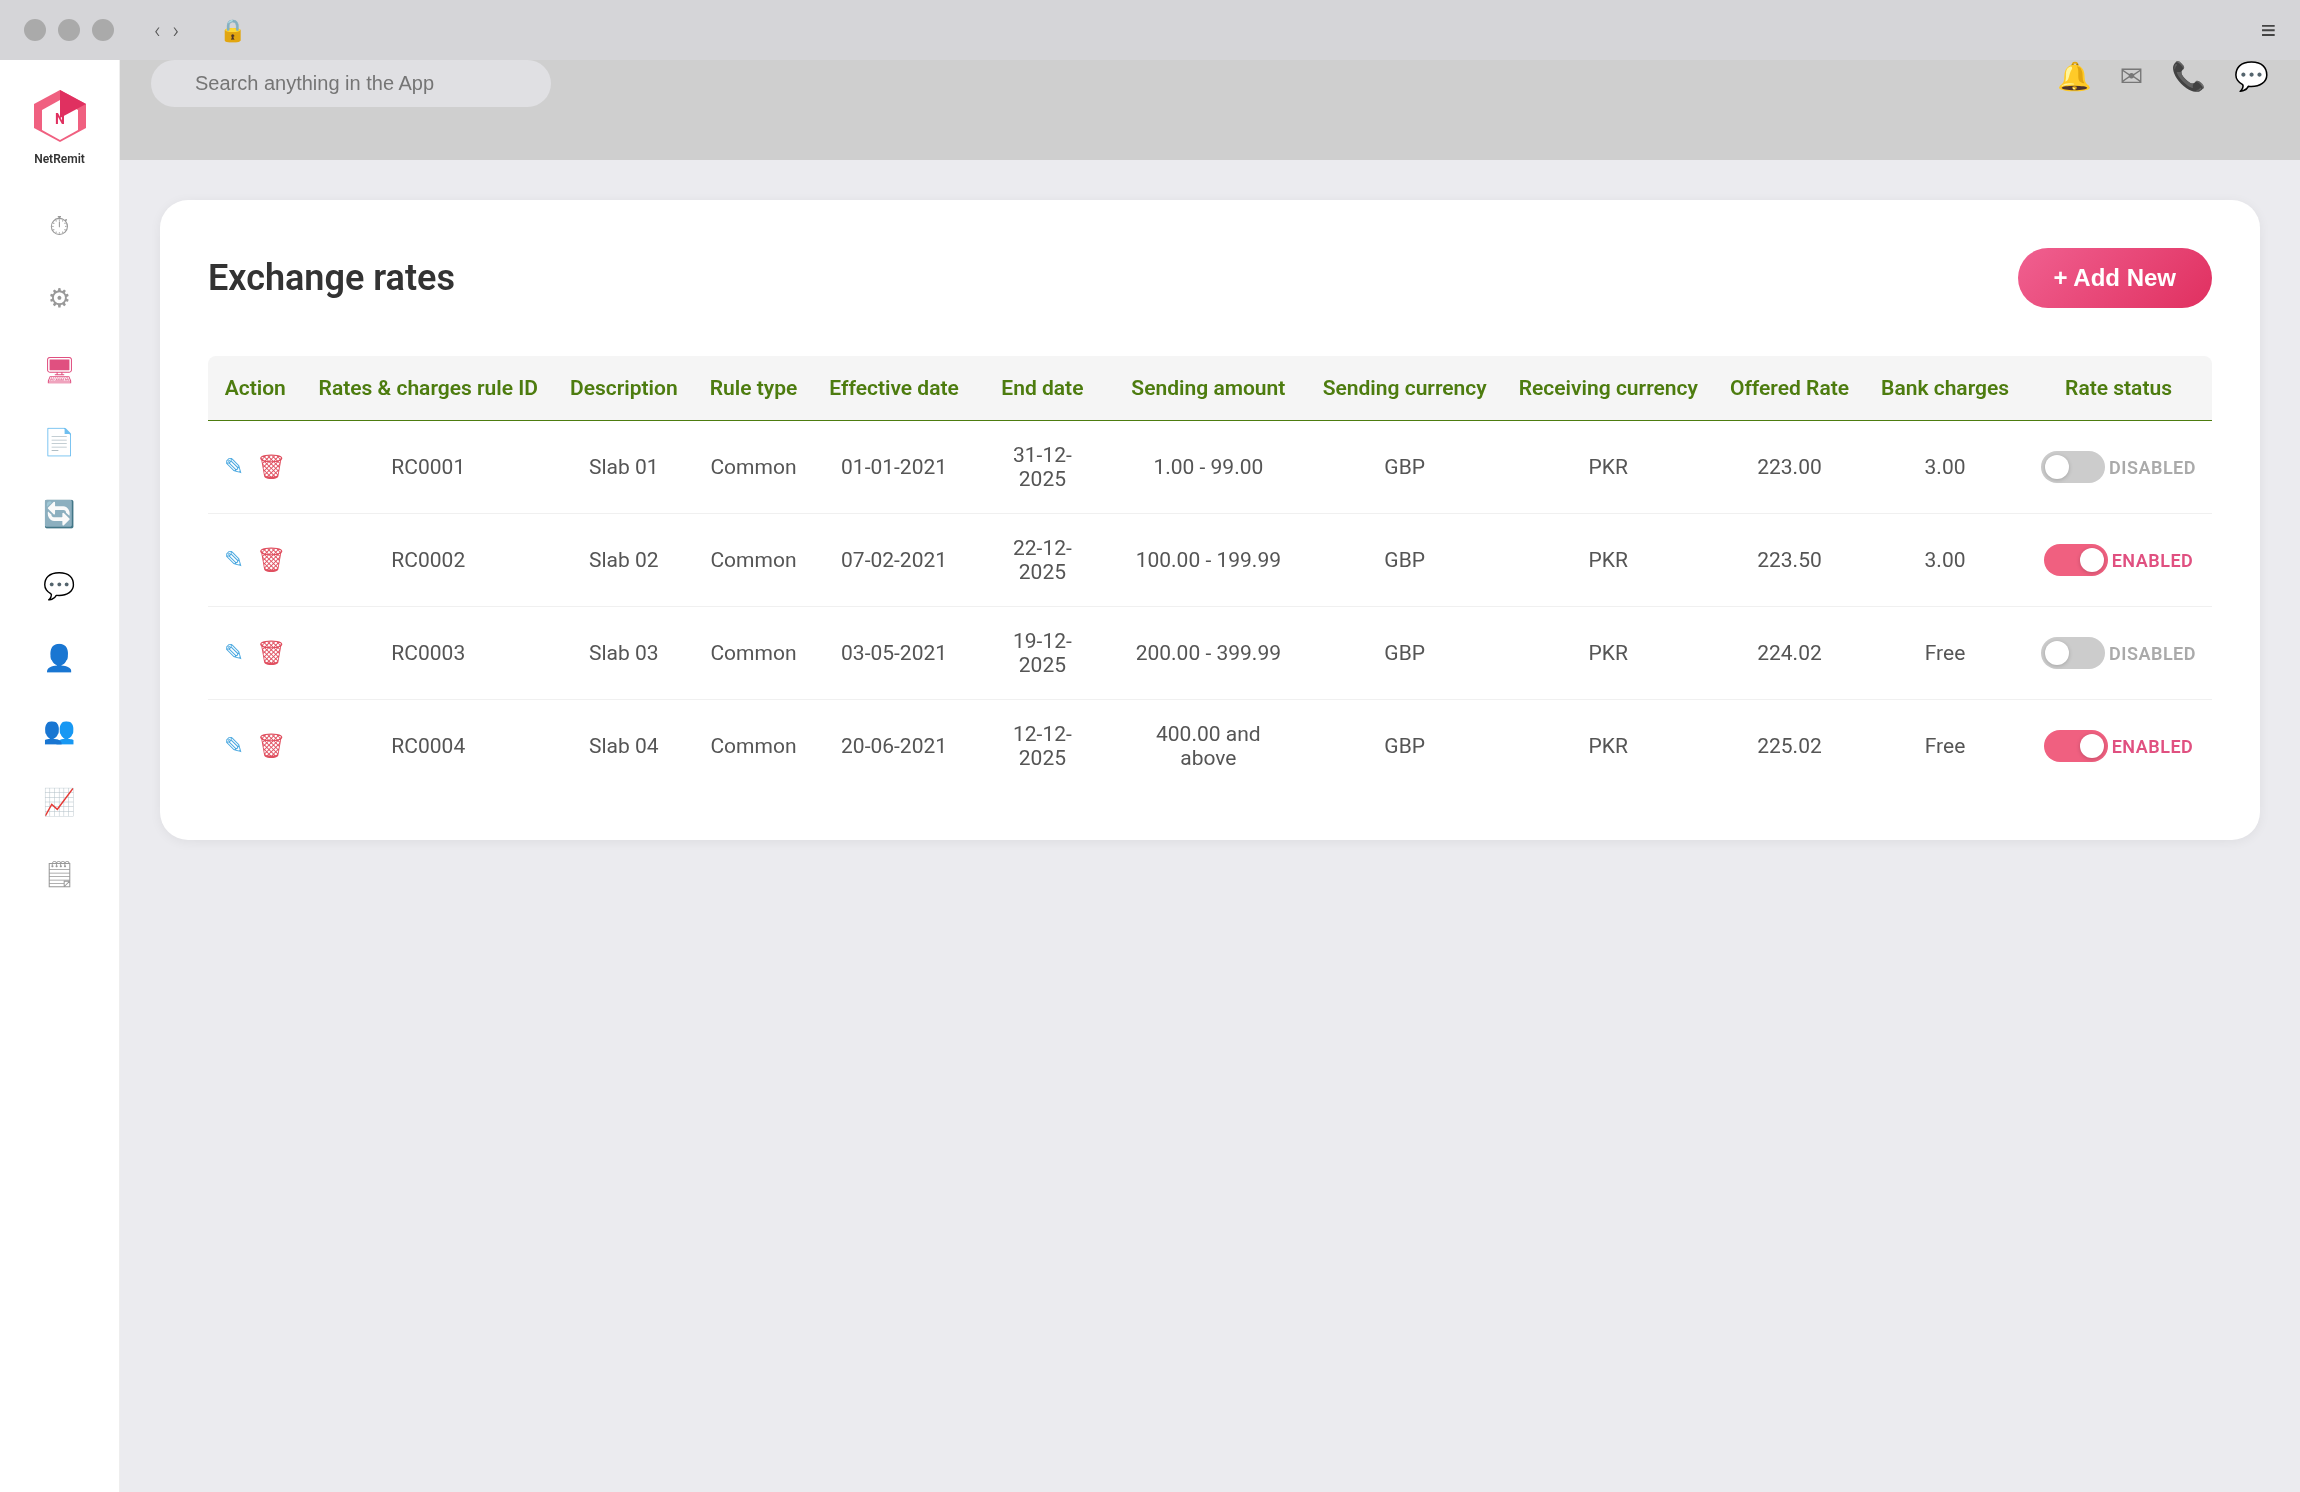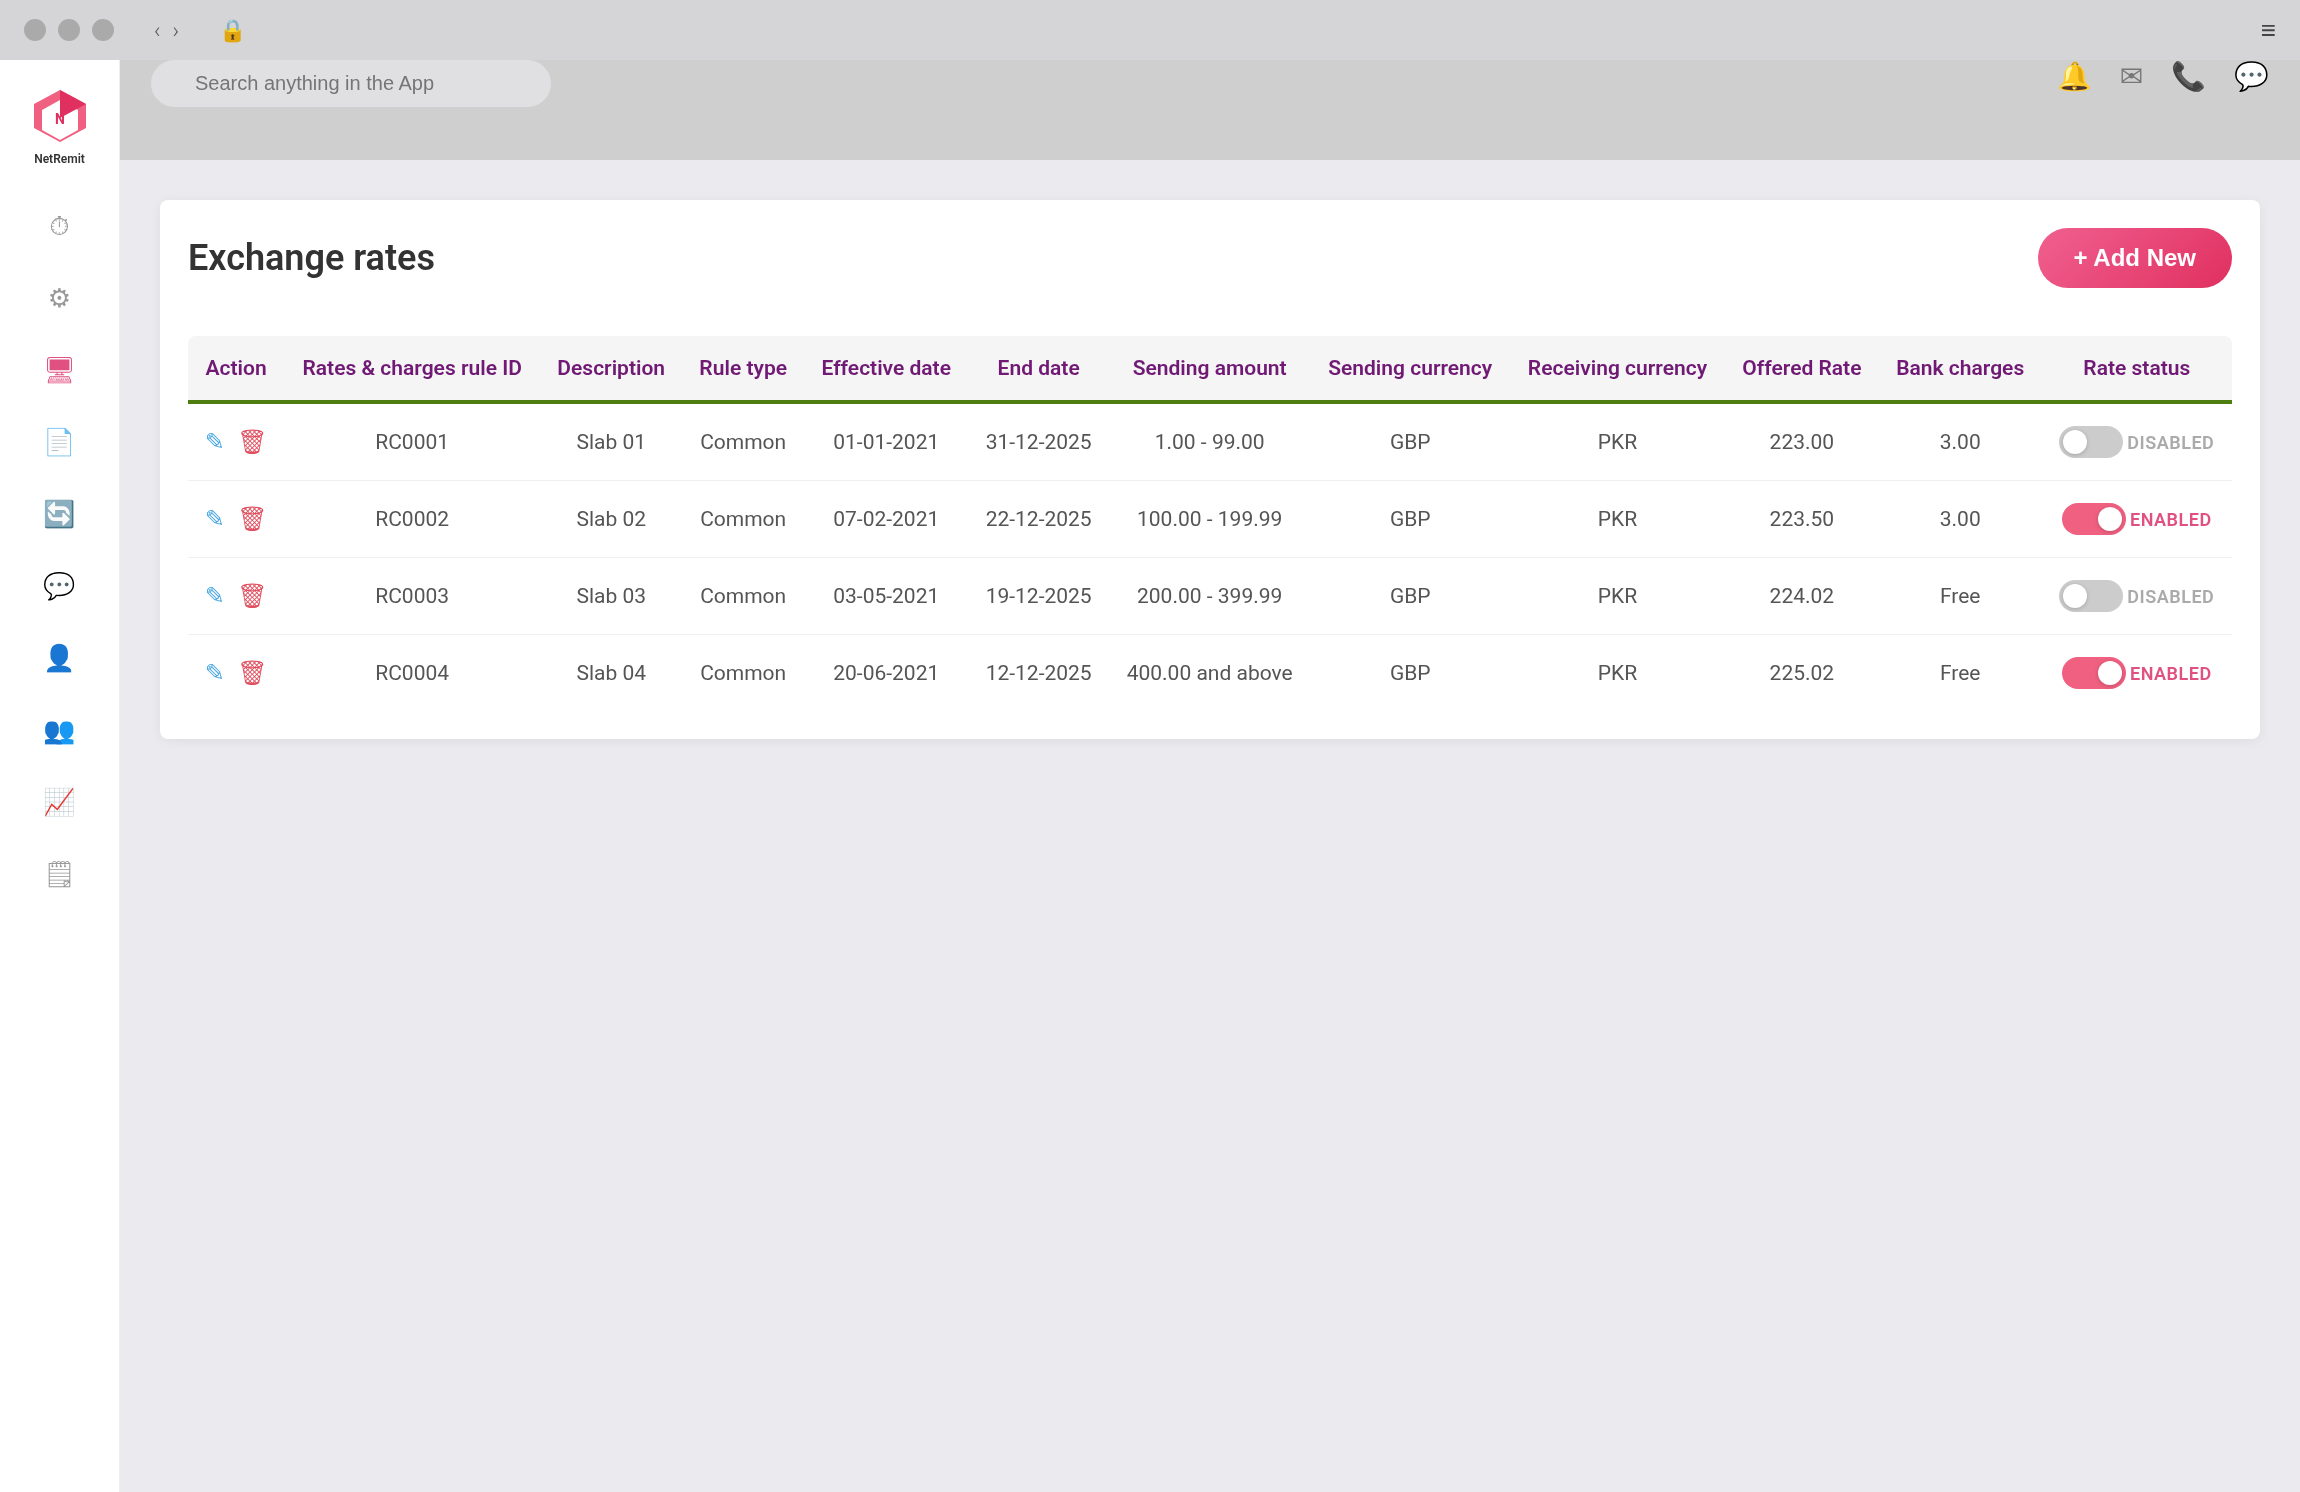--- a/index.html
+++ b/index.html
@@ -159,22 +159,22 @@
     }
 
     
     .page-content {
       padding: 40px;
     }
 
     
     .card {
       background: #fff;
-      border-radius: 8px;
-      padding: 28px;
+      border-radius: 28px;
+      padding: 48px;
       box-shadow: 0 2px 12px rgba(0,0,0,0.06);
     }
 
     
     .page-header {
       display: flex;
       align-items: center;
       justify-content: space-between;
       margin-bottom: 48px;
     }
@@ -198,22 +198,22 @@
     .data-table {
       width: 100%;
       border-collapse: collapse;
       font-size: 21px;
     }
     .data-table th {
       background: #f5f5f5;
       padding: 20px 16px;
       text-align: center;
       font-weight: 600;
-      color: #701a75;
-      border-bottom: 4px solid #4d7c0f;
+      color: #4d7c0f;
+      border-bottom: 1px solid #4d7c0f;
       white-space: nowrap;
     }
     .data-table th:first-child {
       border-radius: 8px 0 0 0;
     }
     .data-table th:last-child {
       border-radius: 0 8px 0 0;
     }
     .data-table td {
       padding: 22px 16px;

